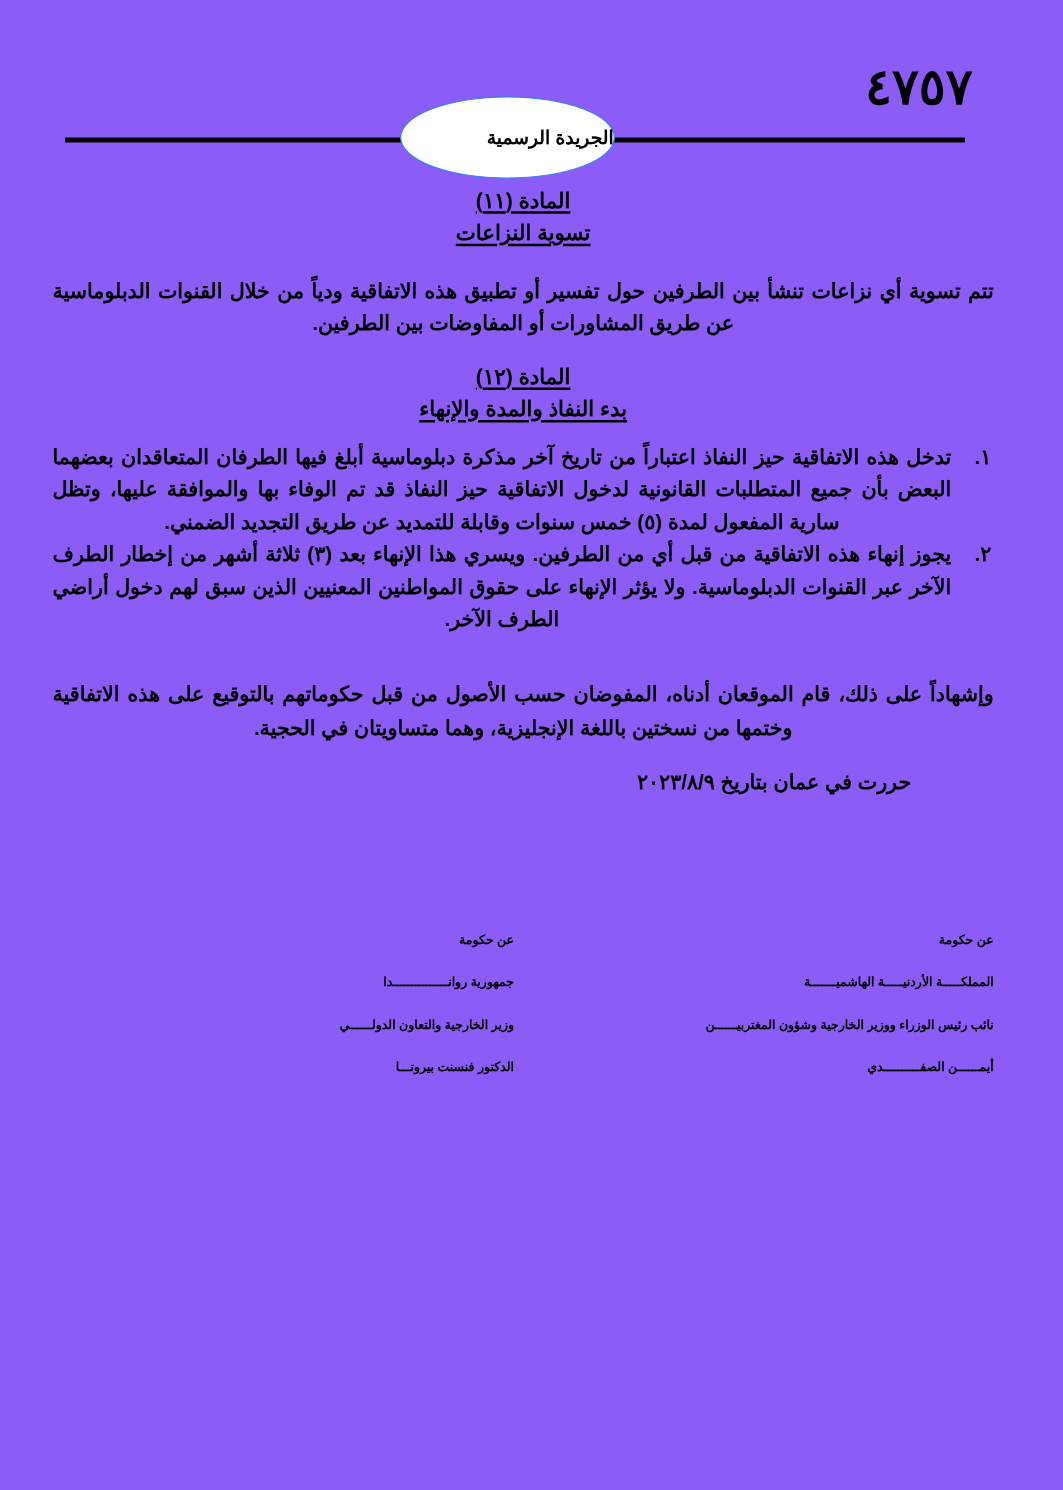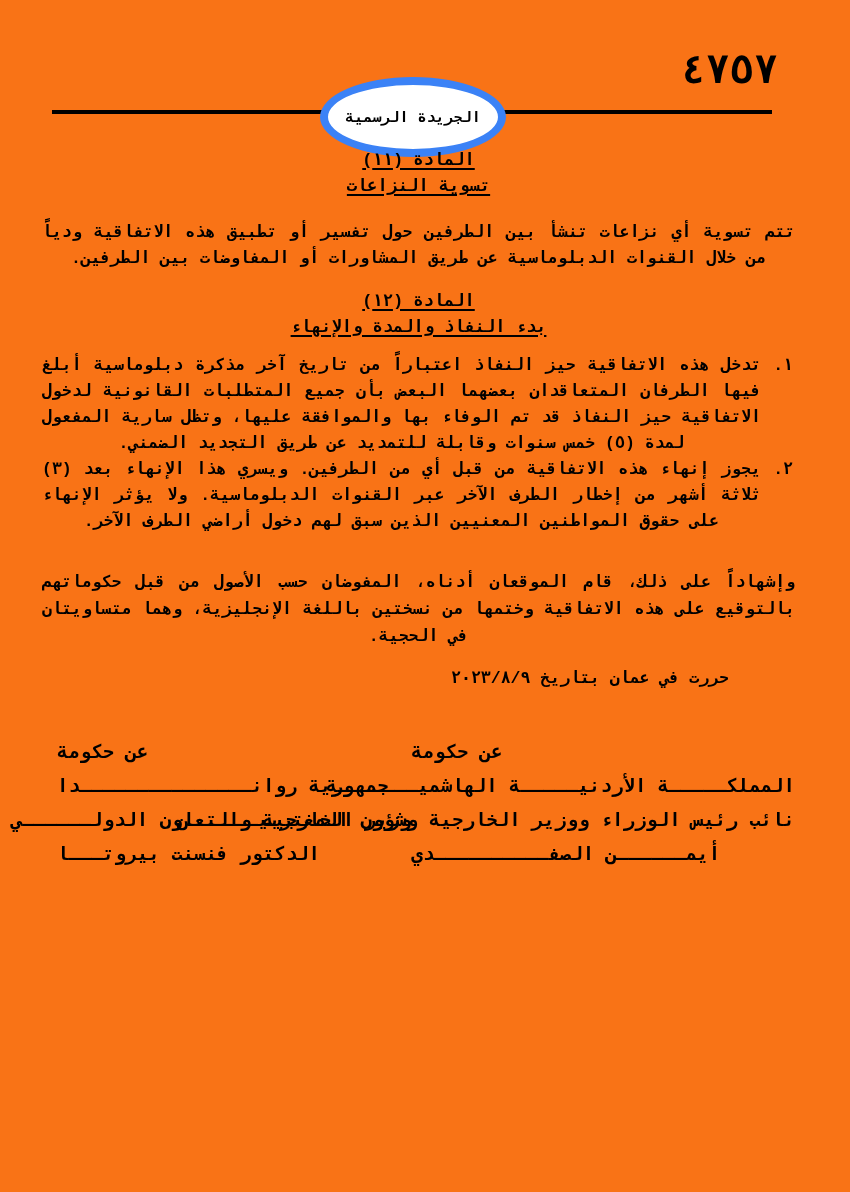--- a/index.html
+++ b/index.html
@@ -4,23 +4,23 @@
 <style>
   html, body {
     margin: 0;
     padding: 0;
     background: #ffffff;
   }
   .page {
     position: relative;
     width: 850px;
     height: 1192px;
-    background: #f97316;
+    background: #8b5cf6;
     color: #000000;
-    font-family: Liberation Mono, monospace;
+    font-family: Liberation Sans, sans-serif;
     overflow: hidden;
   }
 
   
   .page-number {
     position: absolute;
     top: 46px;
     right: 72px;
     font-size: 40px;
     font-weight: bold;
@@ -35,25 +35,25 @@
     height: 4px;
     background: #000000;
   }
   .gazette-badge {
     position: absolute;
     top: 77px;
     left: 320px;
     width: 170px;
     height: 64px;
     background: #ffffff;
-    border: 8px solid #3b82f6;
+    border: 1px solid #3b82f6;
     border-radius: 50%;
     display: flex;
     align-items: center;
-    justify-content: center;
+    justify-content: flex-start;
     font-size: 15px;
     font-weight: bold;
     direction: rtl;
   }
 
   
   .content {
     position: absolute;
     top: 148px;
     right: 55px;
@@ -115,22 +115,22 @@
   .signatures {
     position: absolute;
     top: 736px;
     right: 55px;
     left: 57px;
     display: flex;
     direction: rtl;
     font-weight: bold;
   }
   .sig-col {
-    text-align: left;
-    font-size: 19px;
+    text-align: right;
+    font-size: 10px;
     white-space: nowrap;
   }
   .sig-col.jordan { width: 52%; }
   .sig-col.rwanda { width: 48%; }
   .sig-line {
     line-height: 34px;
     direction: rtl;
   }
 </style>
 </head>

